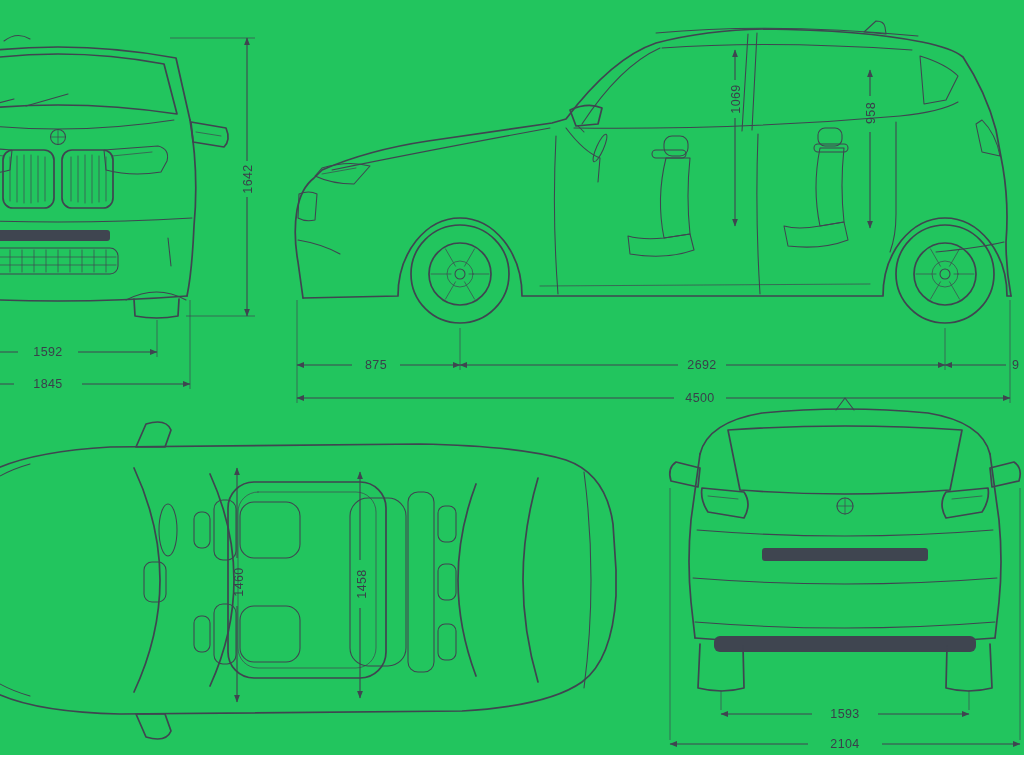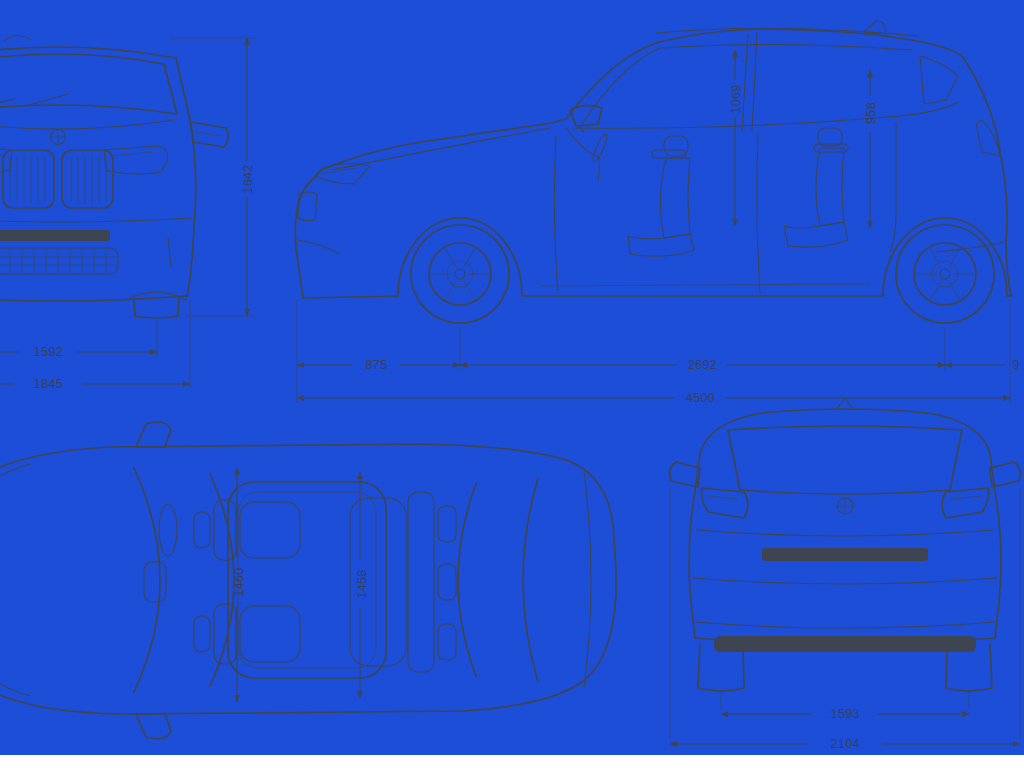--- a/index.html
+++ b/index.html
@@ -1,16 +1,16 @@
 <!DOCTYPE html>
 <html><head>
 <meta charset="utf-8">
 <style>
   html,body{margin:0;padding:0;background:#f7f7f8;}
-  .canvas{position:relative;width:1024px;height:768px;overflow:hidden;background:#1d4ed8;}
+  .canvas{position:relative;width:1024px;height:768px;overflow:hidden;background:#22c55e;}
   svg{display:block;}
   .ln{fill:none;stroke:#3f4550;stroke-width:1.7;stroke-linecap:round;stroke-linejoin:round;}
   .ln2{fill:none;stroke:#3f4550;stroke-width:1.05;stroke-linecap:round;stroke-linejoin:round;}
   .ln3{fill:none;stroke:#3f4550;stroke-width:0.7;stroke-linecap:round;stroke-linejoin:round;}
   .solid{fill:#3f4550;stroke:none;}
   .dim{fill:none;stroke:#3f4550;stroke-width:1.1;}
   .ext{fill:none;stroke:#3f4550;stroke-width:0.8;opacity:.85;}
   .dimtxt{font:12.5px "Liberation Sans", sans-serif;fill:#3a404b;letter-spacing:.4px;}
 </style>
 </head>

